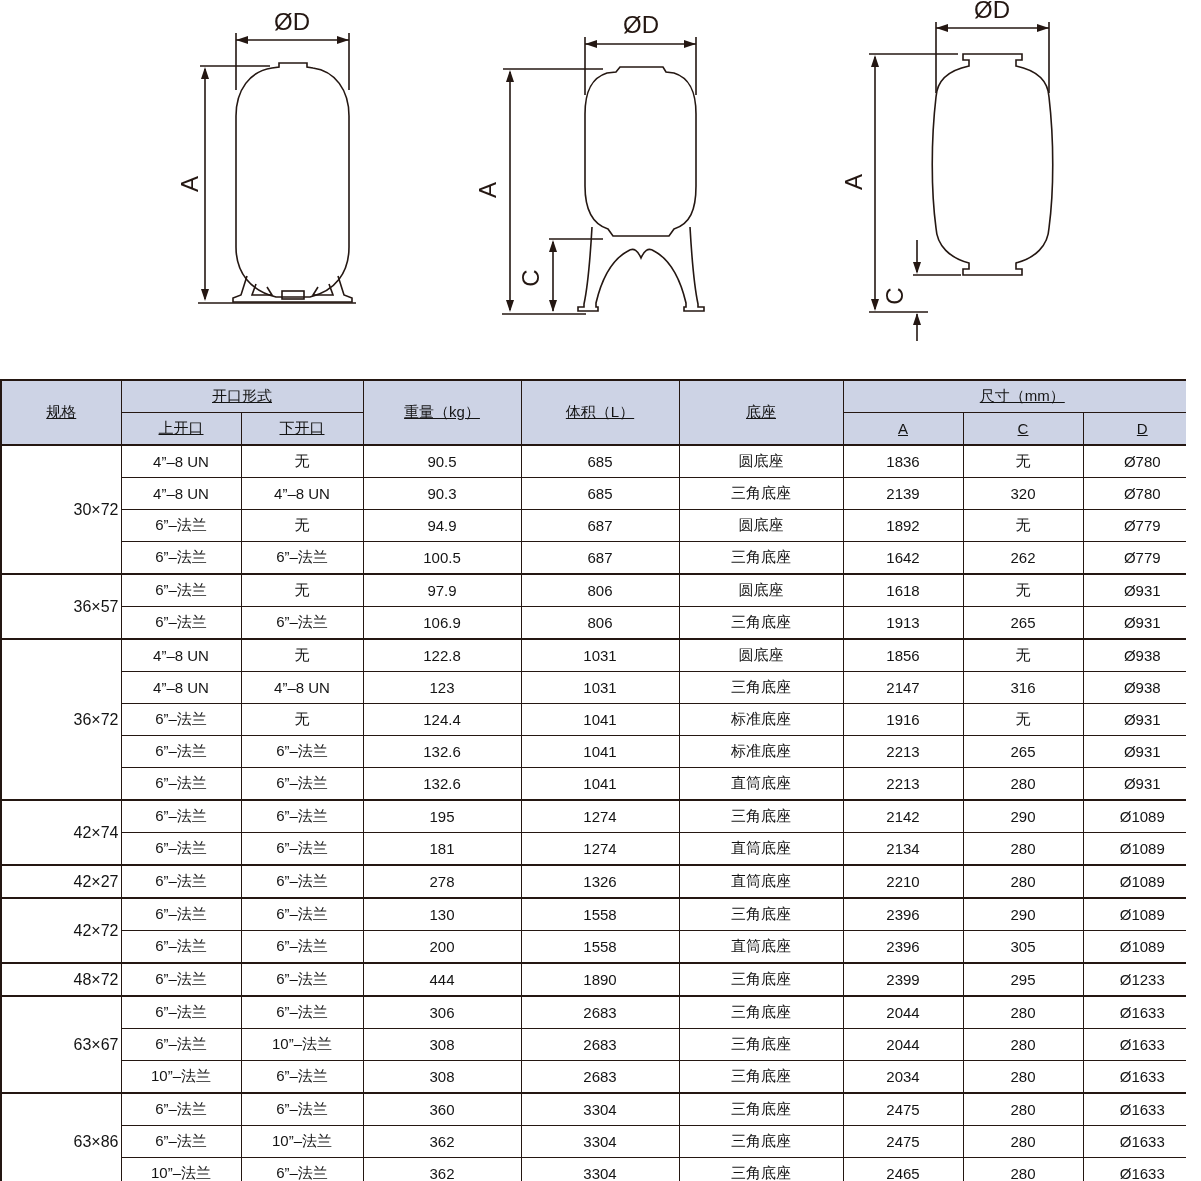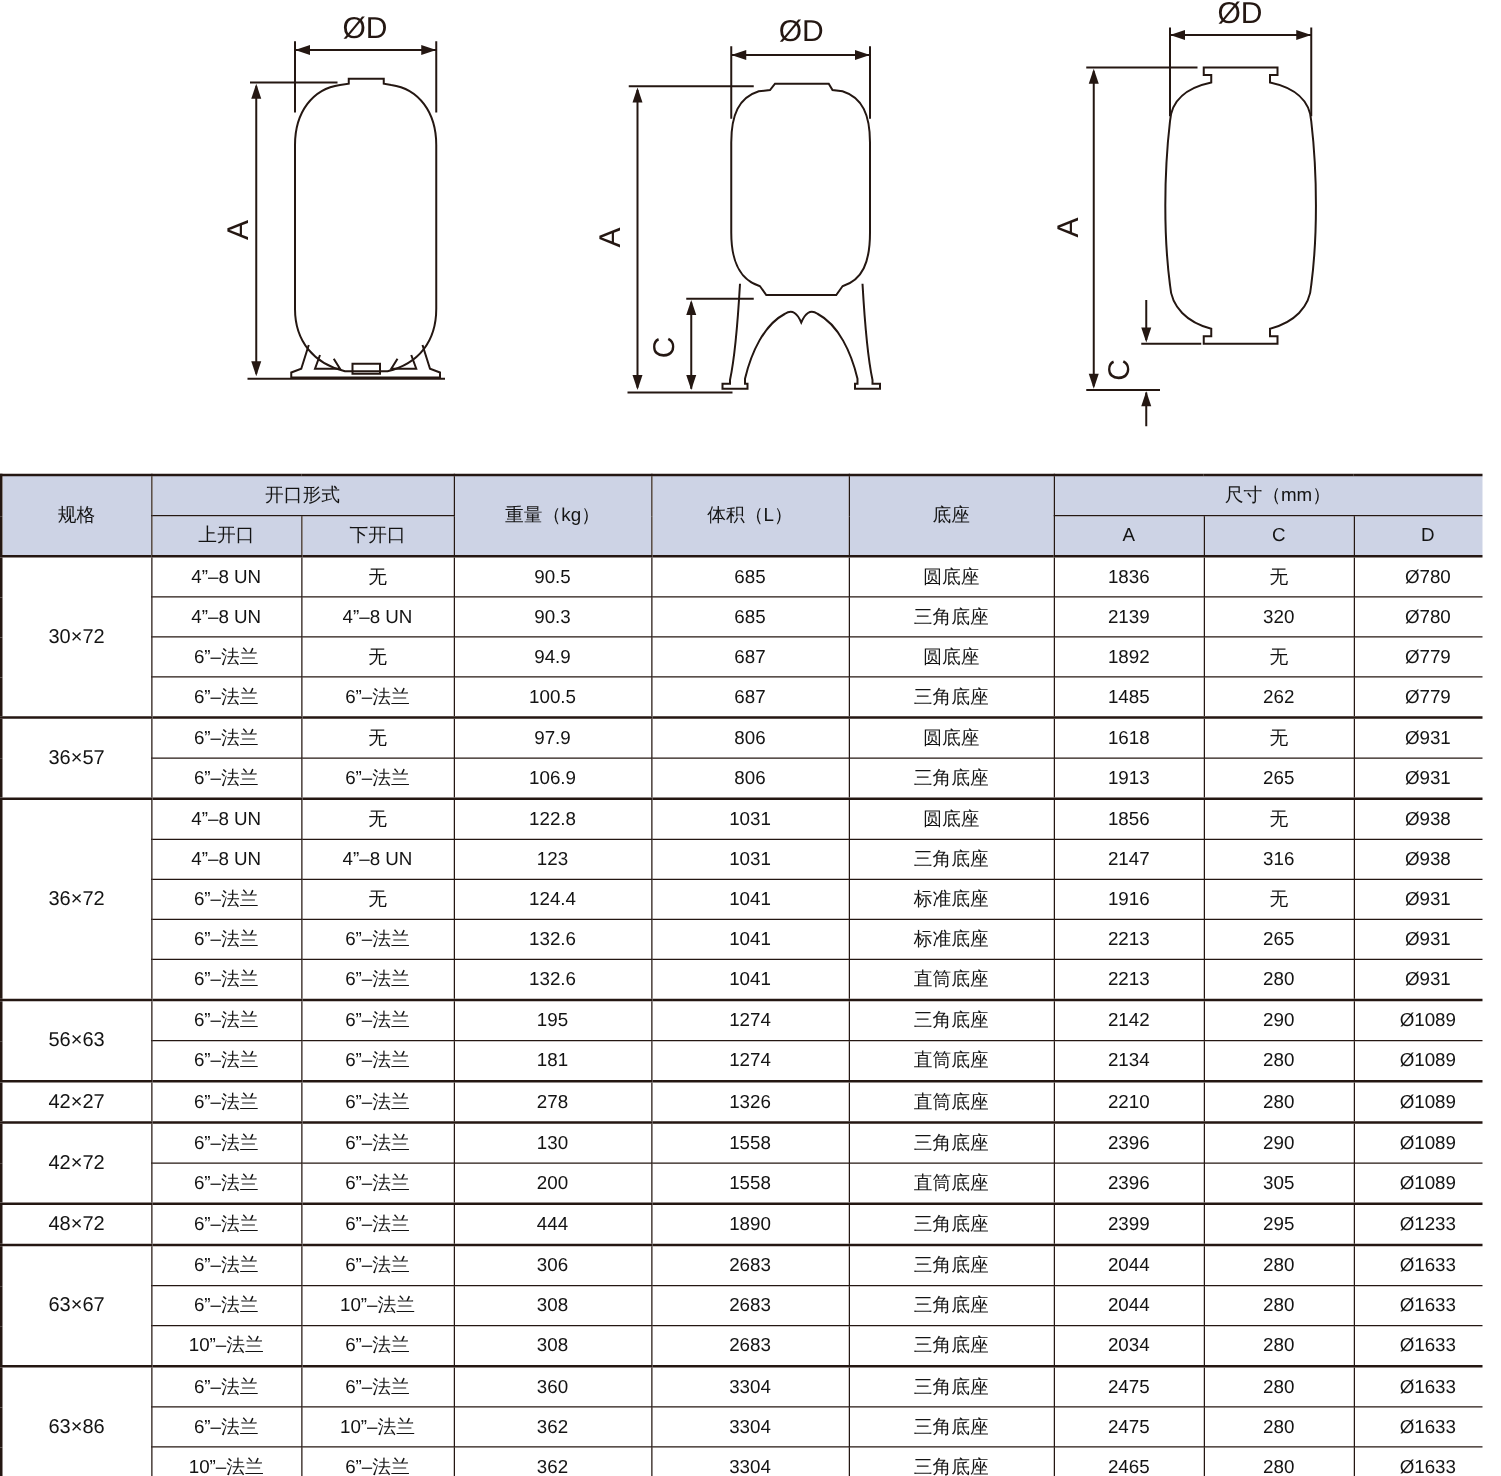--- a/index.html
+++ b/index.html
@@ -29,24 +29,25 @@
   .spec-table th,.spec-table td{
     border:1px solid var(--border-color);
     text-align:center;vertical-align:middle;
     padding:0 2px;height:31px;
     font-size:15px;font-weight:normal;
     white-space:nowrap;overflow:hidden;
   }
   .spec-table thead th{
     background:var(--header-bg);
     height:31px;
+    text-decoration:underline;
   }
   .spec-table thead tr:last-child th{border-bottom-width:2px;}
   .spec-table tr.group-start td{border-top-width:2px;}
-  .spec-table td.spec-cell{font-size:16px;}
+  .spec-table td.spec-cell{font-size:16px;text-align:right;}
 </style>
 </head>
 <body>
 
 <div class="page">
 
   <div class="diagrams">
     <svg width="1201" height="379" viewBox="0 0 1201 379" fill="none" stroke="var(--line-color)" stroke-width="1.6">
 
       <g>
@@ -184,21 +185,21 @@
           <td>1892</td>
           <td>无</td>
           <td>Ø779</td>
         </tr>
         <tr>
           <td>6”–法兰</td>
           <td>6”–法兰</td>
           <td>100.5</td>
           <td>687</td>
           <td>三角底座</td>
-          <td>1485</td>
+          <td>1642</td>
           <td>262</td>
           <td>Ø779</td>
         </tr>
         <tr class="group-start">
           <td rowspan="2" class="spec-cell">36×57</td>
           <td>6”–法兰</td>
           <td>无</td>
           <td>97.9</td>
           <td>806</td>
           <td>圆底座</td>
@@ -261,21 +262,21 @@
           <td>6”–法兰</td>
           <td>6”–法兰</td>
           <td>132.6</td>
           <td>1041</td>
           <td>直筒底座</td>
           <td>2213</td>
           <td>280</td>
           <td>Ø931</td>
         </tr>
         <tr class="group-start">
-          <td rowspan="2" class="spec-cell">56×63</td>
+          <td rowspan="2" class="spec-cell">42×74</td>
           <td>6”–法兰</td>
           <td>6”–法兰</td>
           <td>195</td>
           <td>1274</td>
           <td>三角底座</td>
           <td>2142</td>
           <td>290</td>
           <td>Ø1089</td>
         </tr>
         <tr>

